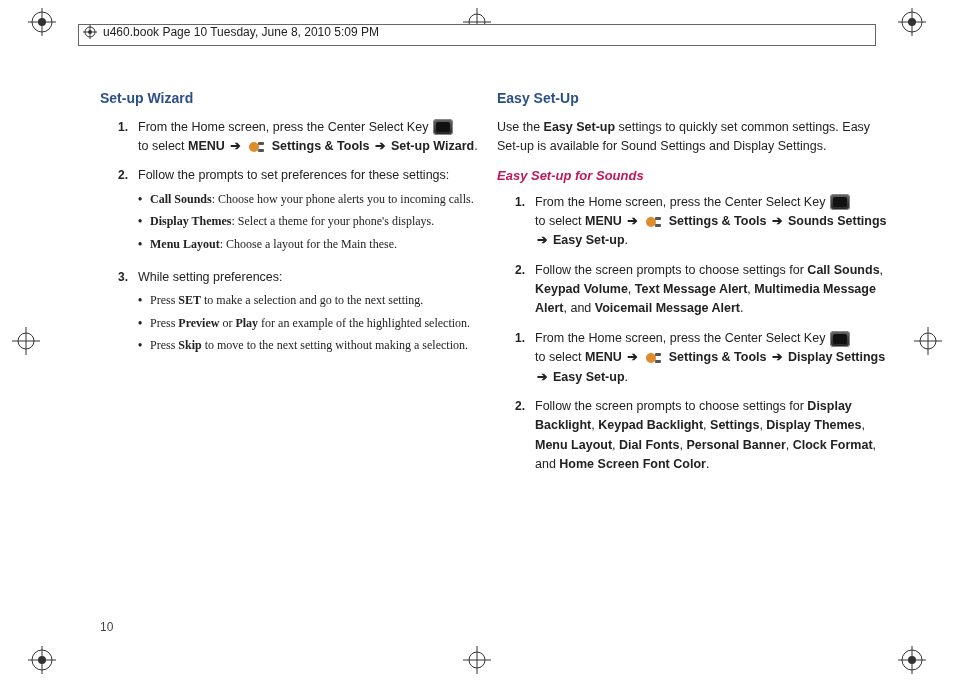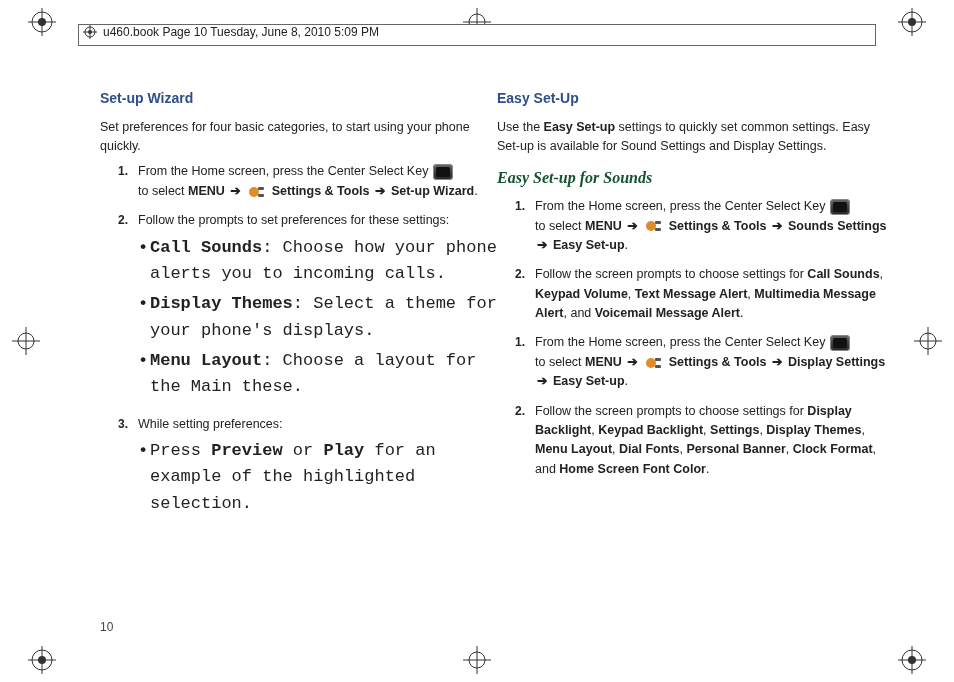--- a/index.html
+++ b/index.html
@@ -65,26 +65,25 @@
     font-family: Arial, Helvetica, sans-serif;
   }
   .col p { margin: 0 0 6px 0; }
   .h1 {
     color: #2c4f8a;
     font-weight: bold;
     font-size: 14px;
     margin: 0 0 8px 0;
   }
   .h2 {
-    color: #14532d;
+    color: #be185d;
     font-style: italic;
     font-weight: bold;
-    font-size: 16px;
+    font-size: 13px;
     margin: 10px 0 6px 0;
-    font-family: Liberation Serif, serif;
   }
   ol.steps {
     list-style: none;
     padding: 0;
     margin: 6px 0 0 0;
   }
   ol.steps > li {
     display: flex;
     margin-bottom: 10px;
   }
@@ -100,23 +99,23 @@
   }
   ul.bullets {
     list-style: none;
     padding: 0;
     margin: 4px 0 0 0;
   }
   ul.bullets li {
     padding-left: 12px;
     position: relative;
     margin-bottom: 4px;
-    font-family: Liberation Mono, monospace;
+    font-family: Liberation Serif, serif;
     font-stretch: condensed;
-    font-size: 17px;
+    font-size: 12px;
   }
   ul.bullets li::before {
     content: "•";
     position: absolute;
     left: 0;
     top: 0;
     font-weight: bold;
   }
   b, .bold { font-weight: bold; }
   .arrow { font-weight: bold; padding: 0 2px; }
@@ -230,21 +229,20 @@
         <line x1="0" y1="7" x2="14" y2="7" stroke="#333"></line>
       </svg>
   </span>
   <span class="txt">u460.book  Page 10  Tuesday, June 8, 2010  5:09 PM</span>
 </div>
 
 <div class="page">
 
   <div class="col">
     <div class="h1">Set-up Wizard</div>
-    <p>Set preferences for four basic categories, to start using your phone quickly.</p>
 
     <ol class="steps">
       <li>
         <div class="num">1.</div>
         <div class="body">
           <span>From the Home screen, press the Center Select Key </span>
           <span class="key-icon"></span><br>
           <span>to select </span>
           <b>MENU</b>
           <span class="arrow">➔</span>
@@ -271,21 +269,23 @@
             <li><b>Menu Layout</b><span>: Choose a layout for the Main these.</span></li>
           </ul>
         </div>
       </li>
 
       <li>
         <div class="num">3.</div>
         <div class="body">
           <span>While setting preferences:</span>
           <ul class="bullets">
+            <li><span>Press  </span><b>SET</b><span> to make a selection and go to the next setting.</span></li>
             <li><span>Press </span><b>Preview</b><span> or </span><b>Play</b><span> for an example of the highlighted selection.</span></li>
+            <li><span>Press </span><b>Skip</b><span> to move to the next setting without making a selection.</span></li>
           </ul>
         </div>
       </li>
     </ol>
   </div>
 
   <div class="col">
     <div class="h1">Easy Set-Up</div>
     <p>
       <span>Use the </span><b>Easy Set-up</b><span> settings to quickly set common settings. Easy Set-up is available for Sound Settings and Display Settings.</span>

